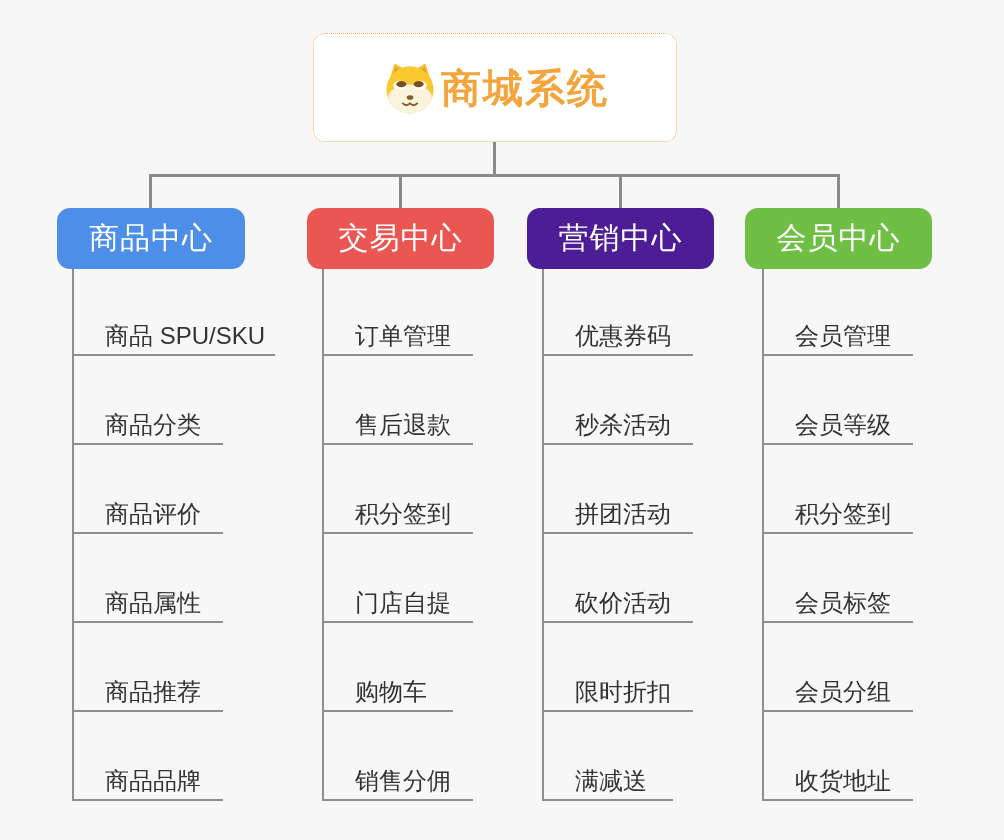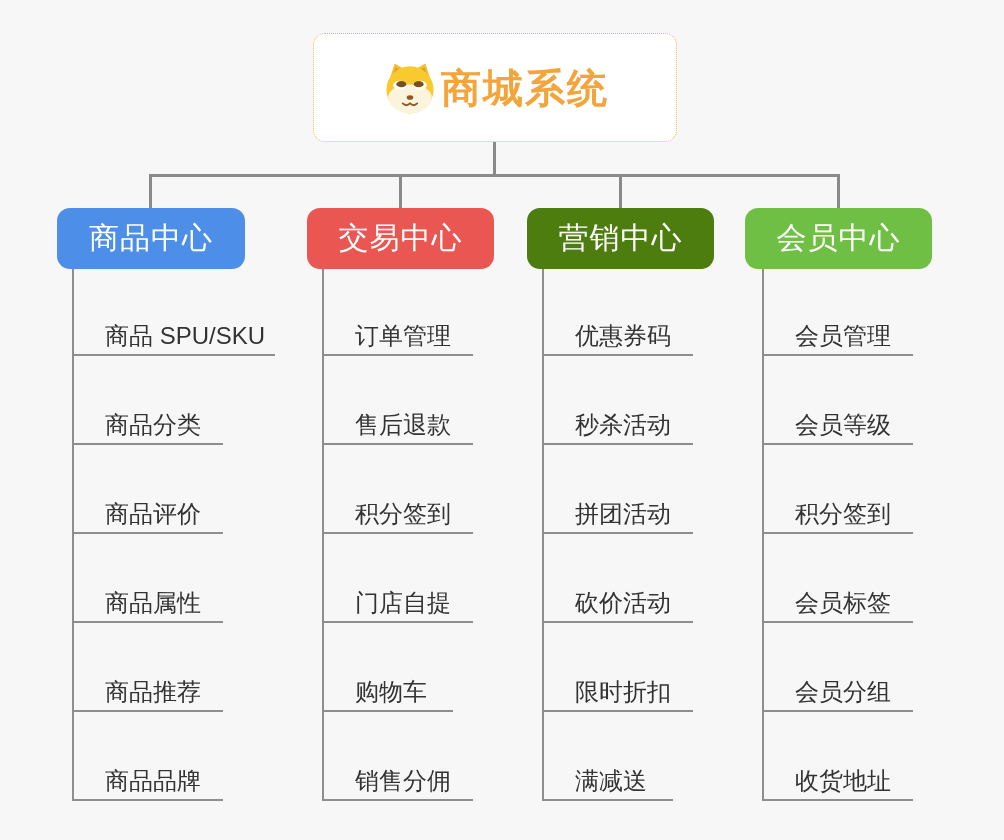--- a/index.html
+++ b/index.html
@@ -80,21 +80,21 @@
       <ellipse cx="22.5" cy="27.8" rx="5.5" ry="3.4" fill="#7A4F1E"></ellipse>
       <ellipse cx="41.5" cy="27.8" rx="5.5" ry="3.4" fill="#7A4F1E"></ellipse>
       <ellipse cx="32" cy="42.5" rx="3.6" ry="2.6" fill="#8A5A2B"></ellipse>
       <path d="M24 49 Q28 53 32 49 Q36 53 40 49" fill="none" stroke="#8A5A2B" stroke-width="2" stroke-linecap="round"></path>
     </svg>
     <span class="root-title">商城系统</span>
   </div>
 
   <div class="branch" style="left: 57px; width: 188px; background-color: rgb(77, 143, 232);">商品中心</div>
   <div class="branch" style="left: 307px; width: 187px; background-color: rgb(234, 87, 82);">交易中心</div>
-  <div class="branch" style="left: 527px; width: 187px; background-color: #4d7c0f;">营销中心</div>
+  <div class="branch" style="left: 527px; width: 187px; background-color: #4c1d95;">营销中心</div>
   <div class="branch" style="left: 745px; width: 187px; background-color: rgb(111, 191, 69);">会员中心</div>
 
   <div class="trunk" style="left:72px"></div>
   <div class="trunk" style="left:322px"></div>
   <div class="trunk" style="left:542px"></div>
   <div class="trunk" style="left:762px"></div>
 
   <div class="leaf wide" style="left:72px;top:316px">商品 SPU/SKU</div>
   <div class="leaf" style="left:72px;top:405px">商品分类</div>
   <div class="leaf" style="left:72px;top:494px">商品评价</div>

